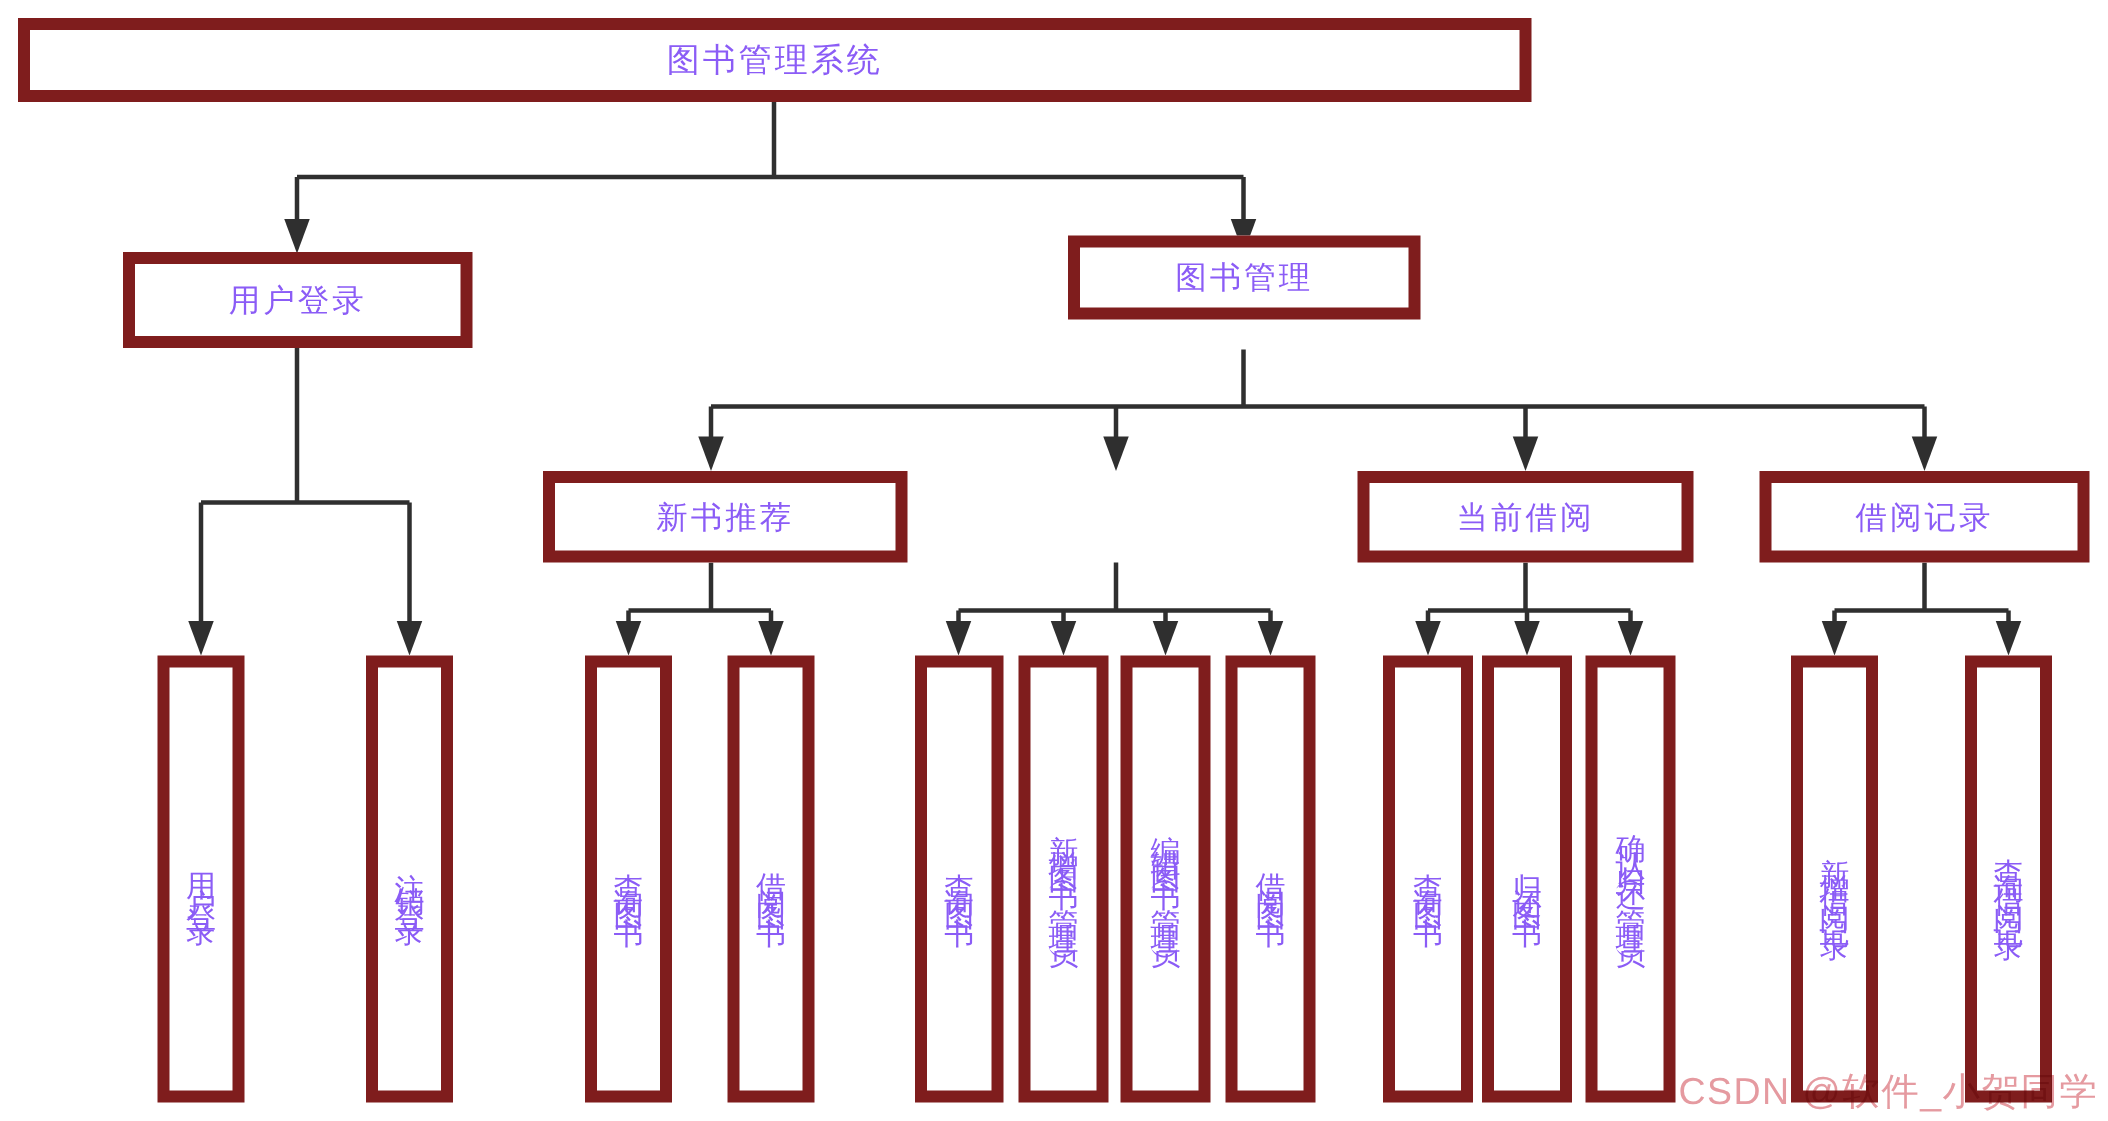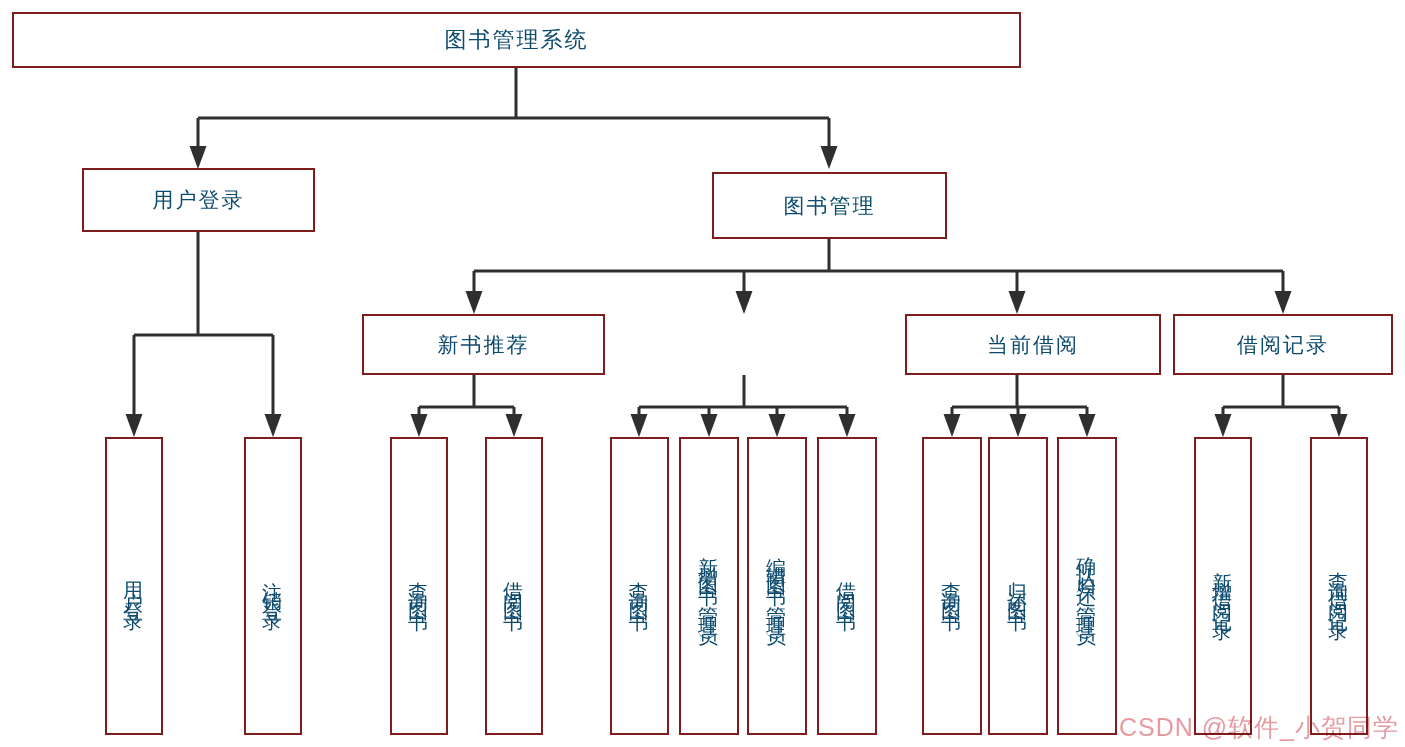--- a/index.html
+++ b/index.html
@@ -20,34 +20,34 @@
     left: 0;
     top: 0;
     width: 1405px;
     height: 747px;
     z-index: 1;
   }
   .node {
     position: absolute;
     box-sizing: border-box;
     background: #ffffff;
-    border: 2px solid #7f1d1d;
+    border: 8px solid #7f1d1d;
     display: flex;
     align-items: center;
     justify-content: center;
-    color: #0c4a6e;
+    color: #8b5cf6;
     z-index: 2;
   }
   .hnode { font-size: 21px; letter-spacing: 2px; }
   .n-root { left: 12px;  top: 12px;  width: 1009px; height: 56px; font-size: 22px; }
   .n-user-login { left: 82px;  top: 168px; width: 233px; height: 64px; }
-  .n-book-mgmt  { left: 712px; top: 172px; width: 235px; height: 67px; }
+  .n-book-mgmt  { left: 712px; top: 157px; width: 235px; height: 56px; }
   .n-new-book-rec   { left: 362px;  top: 314px; width: 243px; height: 61px; }
   .n-book-borrow    { left: 632px;  top: 314px; width: 225px; height: 61px; }
-  .n-current-borrow { left: 905px;  top: 314px; width: 256px; height: 61px; }
+  .n-current-borrow { left: 905px;  top: 314px; width: 224px; height: 61px; }
   .n-borrow-records { left: 1173px; top: 314px; width: 220px; height: 61px; }
   .vnode {
     top: 437px;
     height: 298px;
     font-size: 20px;
   }
   .vnode span {
     writing-mode: vertical-rl;
     text-orientation: mixed;
     letter-spacing: 10px;

